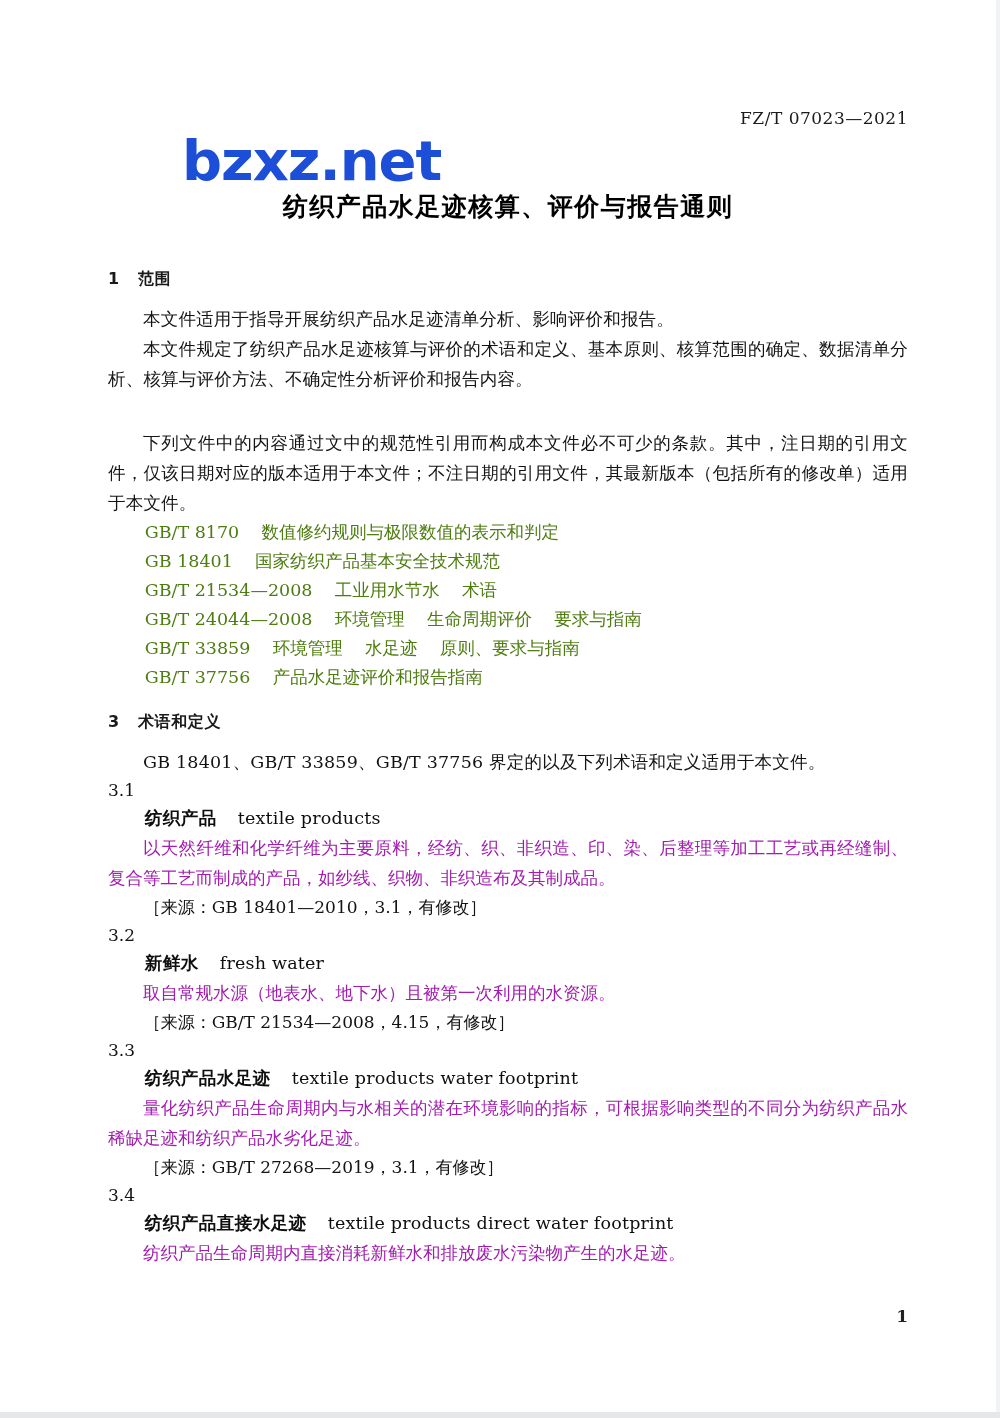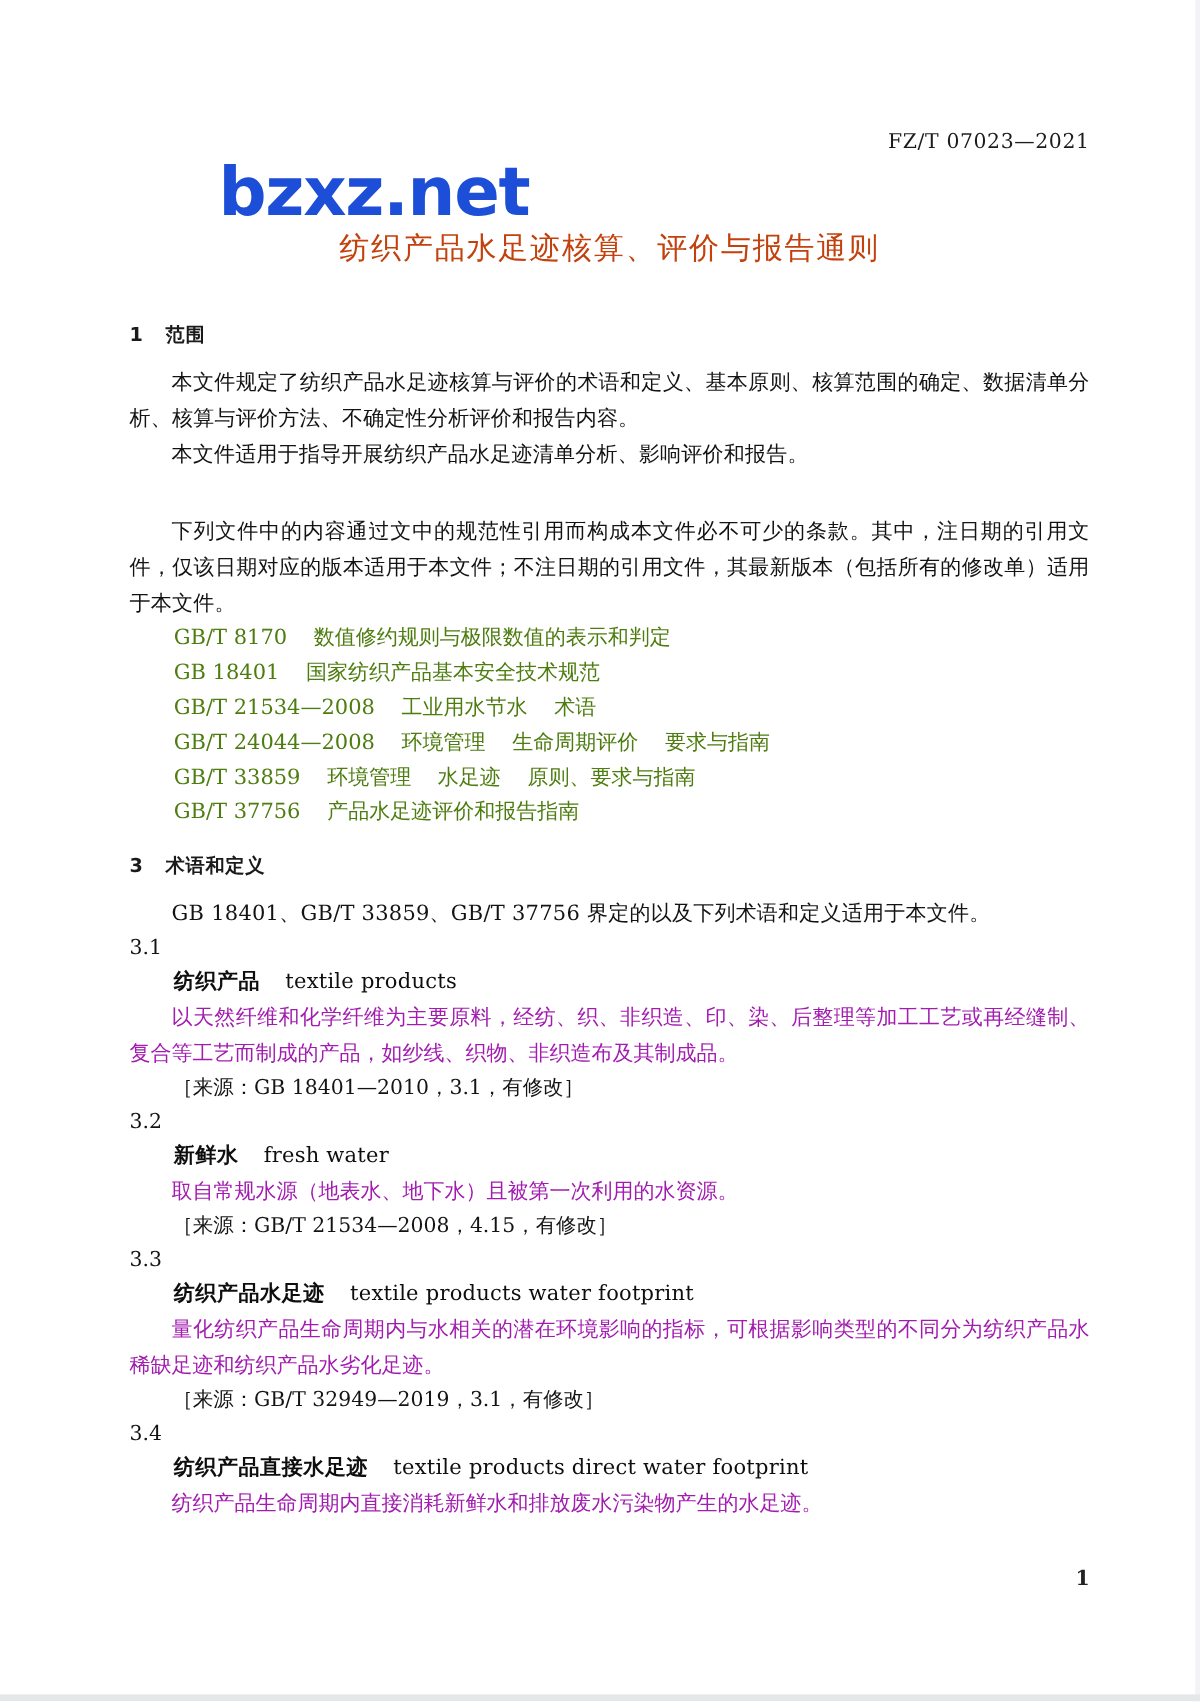--- a/index.html
+++ b/index.html
@@ -66,24 +66,24 @@
     font-weight: 400;
     font-size: 17px;
     letter-spacing: 0.5px;
     color: #1b1b1b;
     padding-top: 108px;
   }
 
   .doc-title {
     text-align: center;
     font-family: "DejaVu Sans", "Liberation Sans", sans-serif;
-    font-weight: 400;
+    font-weight: 700;
     font-size: 25px;
     letter-spacing: 1.5px;
-    color: #c2410c;
+    color: #000000;
     margin-top: 62px;
   }
 
   .clause-heading {
     font-family: "DejaVu Sans", "Liberation Sans", sans-serif;
     font-weight: 700;
     font-size: 16px;
     color: #1a1a1a;
     letter-spacing: 0.6px;
   }
@@ -180,22 +180,22 @@
 
     <div class="doc-title">纺织产品水足迹核算、评价与报告通则</div>
 
     <div class="sp-26"></div>
     <div class="sp-20"></div>
 
     <div class="clause-heading">
       <span class="num">1</span><span>范围</span>
     </div>
     <div class="sp-14"></div>
+    <div class="para indent">本文件适用于指导开展纺织产品水足迹清单分析、影响评价和报告。</div>
     <div class="para indent">本文件规定了纺织产品水足迹核算与评价的术语和定义、基本原则、核算范围的确定、数据清单分析、核算与评价方法、不确定性分析评价和报告内容。</div>
-    <div class="para indent">本文件适用于指导开展纺织产品水足迹清单分析、影响评价和报告。</div>
 
     <div class="sp-20"></div>
 
     <div class="sp-14"></div>
     <div class="para indent">下列文件中的内容通过文中的规范性引用而构成本文件必不可少的条款。其中，注日期的引用文件，仅该日期对应的版本适用于本文件；不注日期的引用文件，其最新版本（包括所有的修改单）适用于本文件。</div>
     <div class="ref-line">GB/T 8170    数值修约规则与极限数值的表示和判定</div>
     <div class="ref-line">GB 18401    国家纺织产品基本安全技术规范</div>
     <div class="ref-line">GB/T 21534—2008    工业用水节水    术语</div>
     <div class="ref-line">GB/T 24044—2008    环境管理    生命周期评价    要求与指南</div>
     <div class="ref-line">GB/T 33859    环境管理    水足迹    原则、要求与指南</div>
@@ -221,21 +221,21 @@
       <span class="cn">新鲜水</span><span class="en">fresh water</span>
     </div>
     <div class="term-def">取自常规水源（地表水、地下水）且被第一次利用的水资源。</div>
     <div class="term-source">［来源：GB/T 21534—2008，4.15，有修改］</div>
 
     <div class="term-num">3.3</div>
     <div class="term-name">
       <span class="cn">纺织产品水足迹</span><span class="en">textile products water footprint</span>
     </div>
     <div class="term-def">量化纺织产品生命周期内与水相关的潜在环境影响的指标，可根据影响类型的不同分为纺织产品水稀缺足迹和纺织产品水劣化足迹。</div>
-    <div class="term-source">［来源：GB/T 32949—2019，3.1，有修改］</div>
+    <div class="term-source">［来源：GB/T 27268—2019，3.1，有修改］</div>
 
     <div class="term-num">3.4</div>
     <div class="term-name">
       <span class="cn">纺织产品直接水足迹</span><span class="en">textile products direct water footprint</span>
     </div>
     <div class="term-def">纺织产品生命周期内直接消耗新鲜水和排放废水污染物产生的水足迹。</div>
 
   </div>
 
   <div class="folio">1</div>

